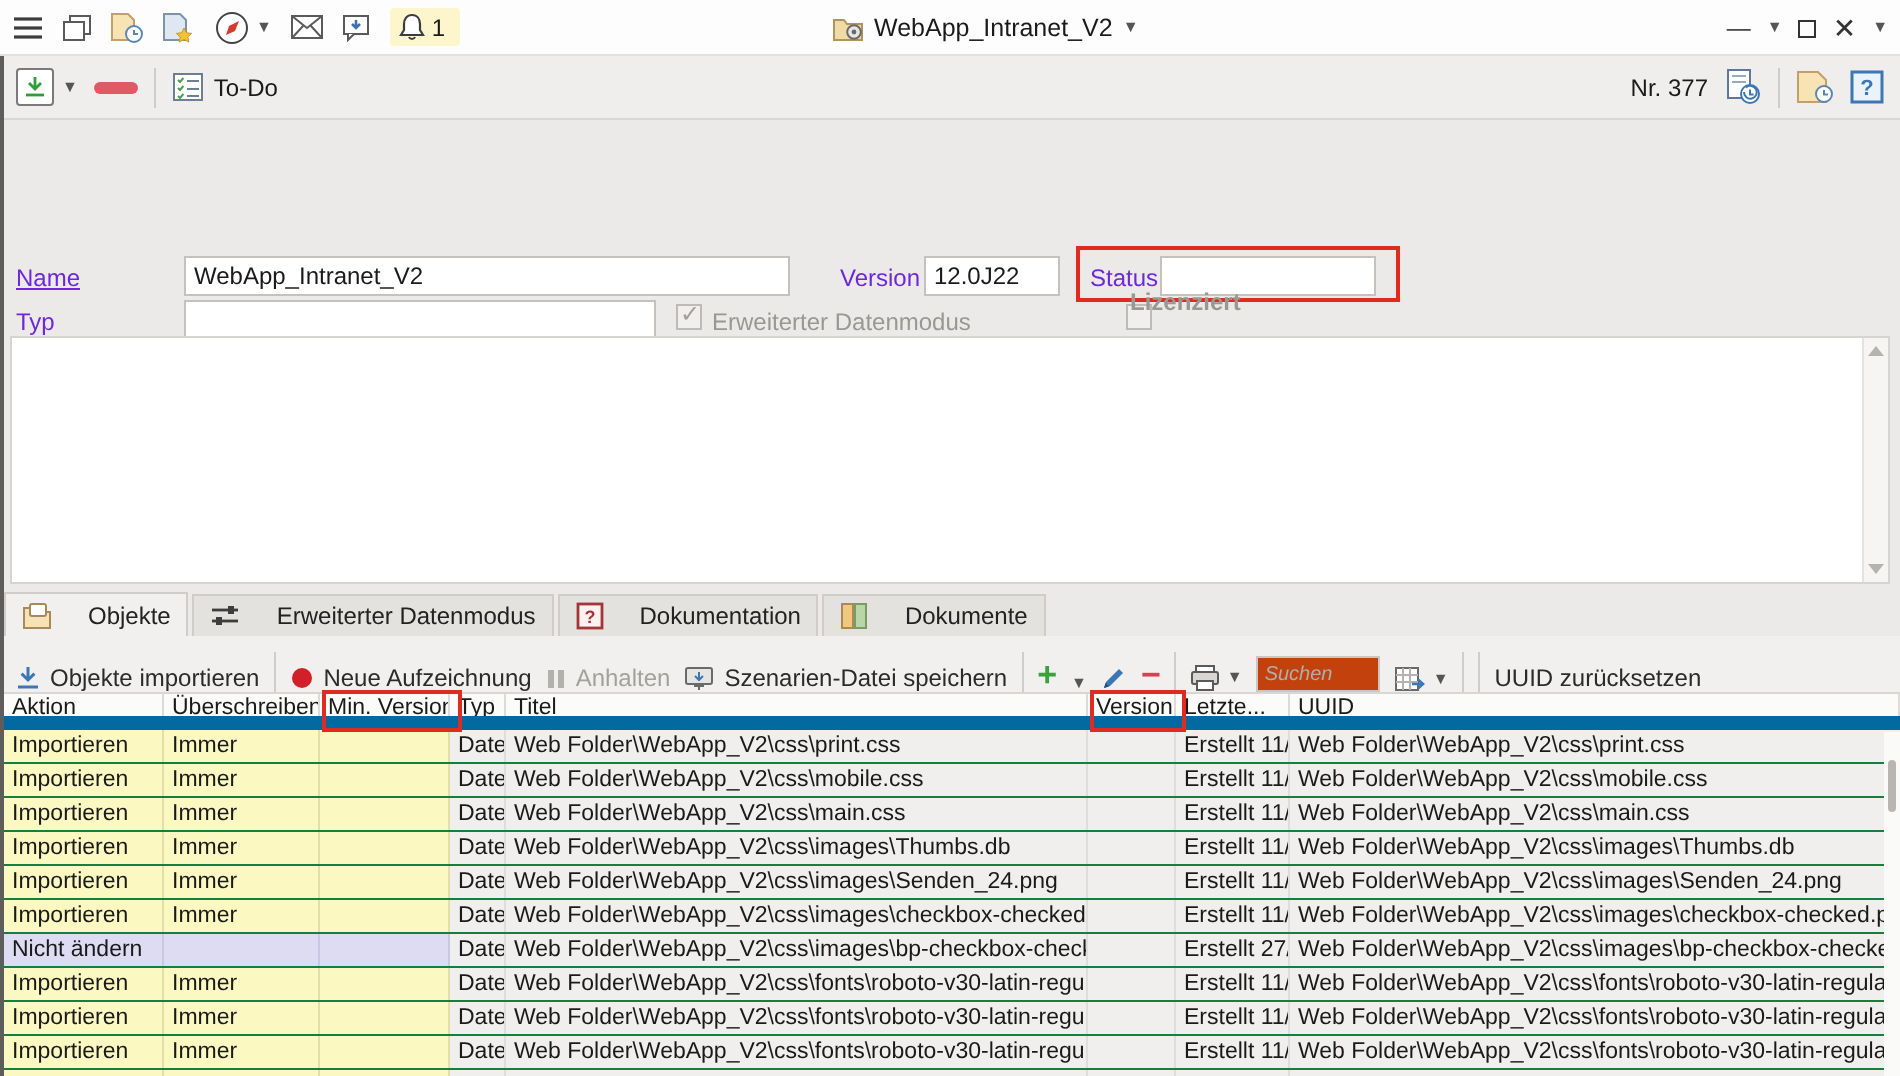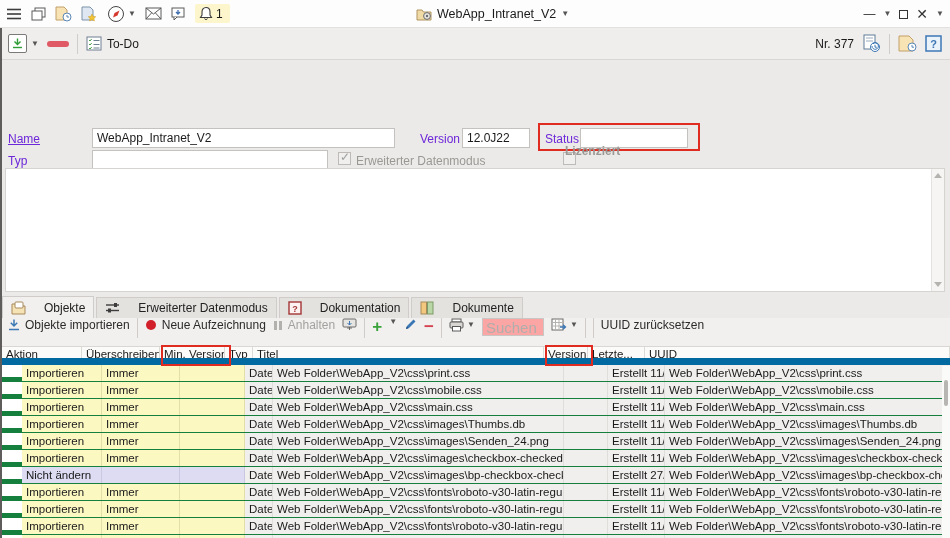--- a/index.html
+++ b/index.html
@@ -50,34 +50,34 @@
   .sarrow.down { border-top:5px solid #b5b3b0; bottom:4px; }
 
   
   .tabbar { left:2px; top:296px; width:948px; height:22px; display:flex; align-items:flex-end; gap:2px; }
   .tab { height:21px; display:flex; align-items:center; gap:18px; padding:0 8px; background:#e4e2df;
          border:1px solid #cfccc9; border-bottom:none; font-size:12px; color:#222; }
   .tab.active { background:#f2f0ee; height:22px; font-weight:normal; }
 
   
   .ttoolbar { left:2px; top:318px; width:948px; height:29px; background:#f2f0ee;
-              border-bottom:1px solid #d9d6d3; display:flex; align-items:flex-start; gap:7px; padding-left:6px; }
+              border-bottom:1px solid #d9d6d3; display:flex; align-items:flex-end; gap:7px; padding-left:6px; }
   .tbtn { display:flex; align-items:center; gap:5px; color:#2b2b2b; }
   .tbtn.dis { color:#a3a19e; }
-  .searchbox { width:62px; height:18px; border:1px solid #c9c6c3; background:#fca5a5; font-size:15px; padding:0 3px; }
+  .searchbox { width:62px; height:18px; border:1px solid #c9c6c3; background:#c2410c; font-size:10px; padding:0 3px;font-style:italic; }
   .searchbox::placeholder { color:#b0aeab; }
   .plus { color:#3aa23a; font-size:17px; font-weight:bold; line-height:1; }
   .minus { color:#d4434f; font-size:17px; font-weight:bold; line-height:1; }
 
   
   .grid { left:2px; top:347px; width:948px; height:191px; background:#fff; }
   .ghead { display:flex; height:18px; background:#fbfbfa; border-bottom:7px solid #0369a1; }
   .ghead .hcell { font-size:11.5px; color:#1a1a1a; padding:1px 0 0 4px; border-right:1px solid #dddbd8; white-space:nowrap; overflow:hidden; }
   .grows { height:173px; overflow:hidden; }
-  .trow { display:flex; height:17px; border-bottom:5px solid #15803d;padding-left:20px; }
+  .trow { display:flex; height:17px; border-bottom:2px solid #15803d; }
   .tcell { background:#f0efee; font-size:11.5px; line-height:16px; padding-left:4px; white-space:nowrap;
            overflow:hidden; border-right:1px solid #e0deda; height:16px; }
   .tcell.edit { background:#fbf8c2; border-right:1px solid #e3dfa9; }
   .trow.keep .tcell.edit { background:#dddcf3; border-right:1px solid #c9c8e2; }
   .c-aktion{width:80px;} .c-ueberschreiben{width:78px;} .c-min_version{width:65px;}
   .c-typ{width:28px;} .c-titel{width:291px;} .c-version{width:44px;} .c-letzte{width:57px;}
   .c-uuid{flex:1; border-right:none;}
   .gscroll { position:absolute; right:0px; top:19px; width:8px; height:172px; background:#fafaf9; }
   .gthumb { position:absolute; left:2px; top:14px; width:4px; height:26px; background:#b8b6b3; border-radius:2px; }
 
@@ -323,20 +323,21 @@
         <rect x="6" y="1" width="3" height="9" fill="#b3b1ae"></rect>
       </svg>
     <span>Anhalten</span>
   </span>
   <span class="tbtn">
     <svg width="15" height="13" viewBox="0 0 15 13">
         <rect x="1" y="1" width="13" height="8" rx="1" fill="#e7e5e2" stroke="#6a6a6a"></rect>
         <path d="M5 10 h5 M7.5 9 v3" stroke="#6a6a6a"></path>
         <path d="M7.5 3 v4 m-2-2 l2 2 l2-2" stroke="#3c77b5" fill="none"></path>
       </svg>
+    <span>Szenarien-Datei speichern</span>
   </span>
   <span class="vsep"></span>
   <span class="plus">+</span>
   <span class="caret">▼</span>
   <span>
       <svg width="13" height="13" viewBox="0 0 13 13">
         <path d="M2 11 L3 8 L9.5 1.5 L11.5 3.5 L5 10 Z" fill="#3c77b5"></path>
         <path d="M2 11 L4.5 10.2 L2.8 8.5 Z" fill="#1f4d80"></path>
       </svg>
     </span>

